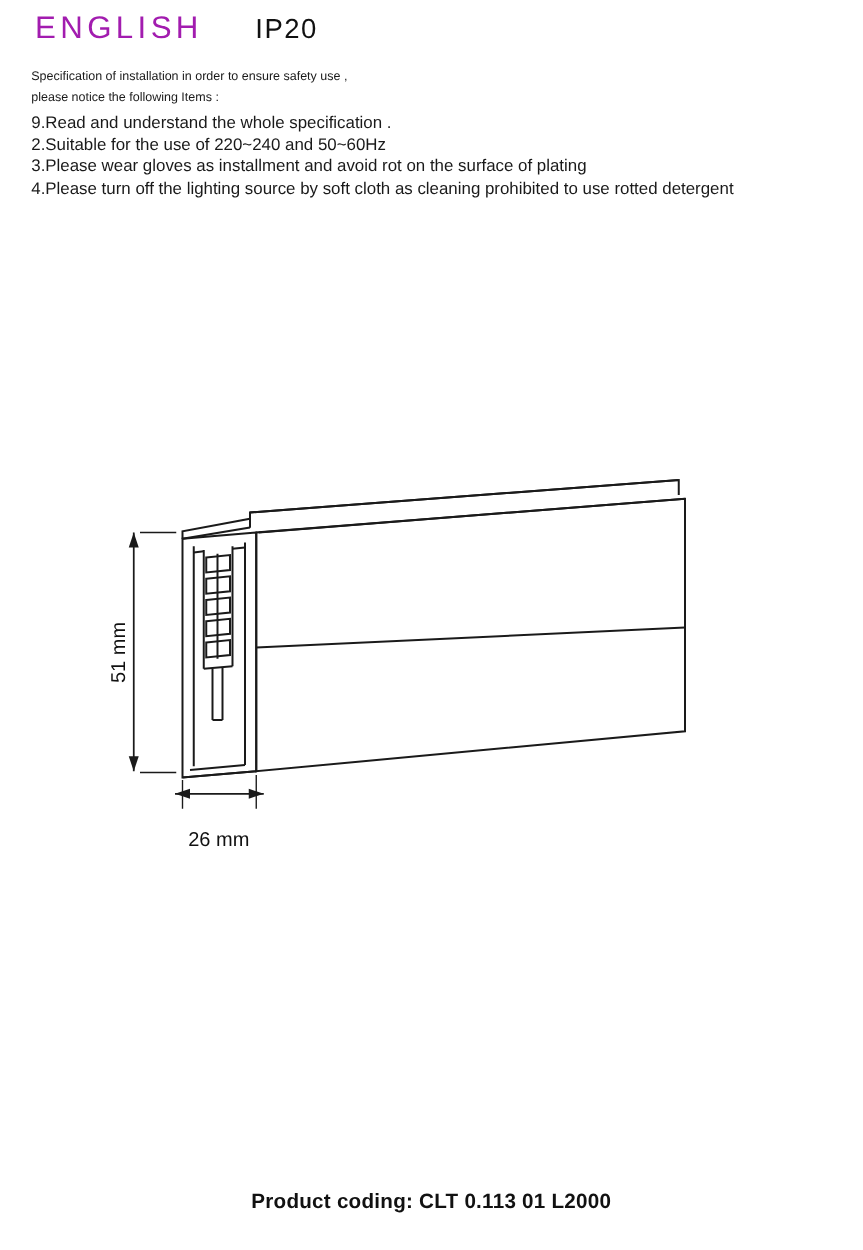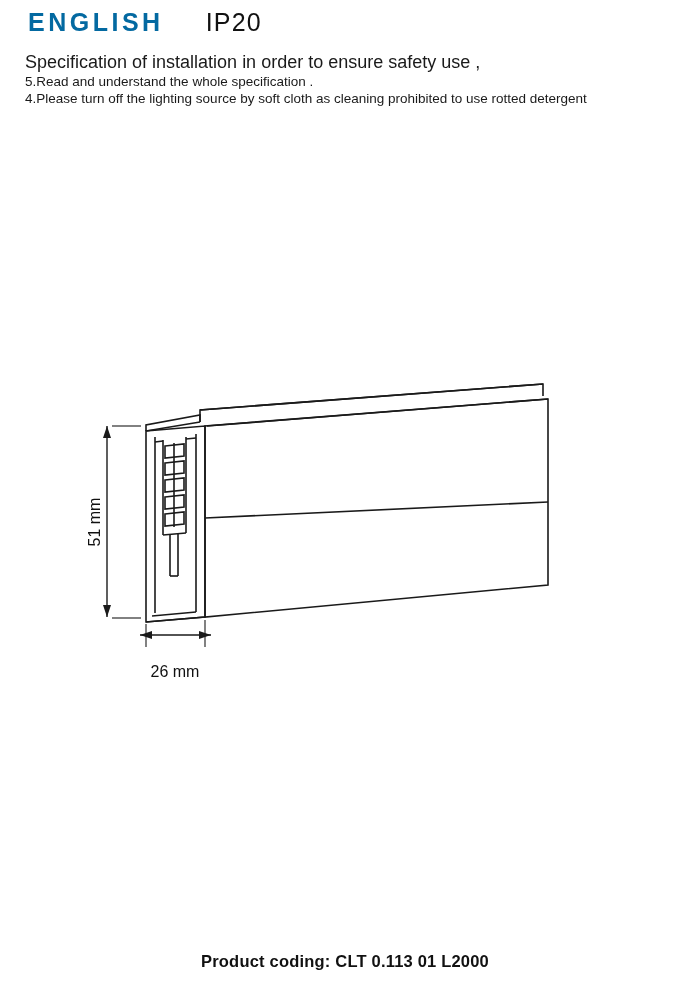--- a/index.html
+++ b/index.html
@@ -25,40 +25,40 @@
   .header {
     position: absolute;
     top: 8px;
     left: 28px;
     display: flex;
     align-items: baseline;
   }
   .header-lang {
     font-size: 25px;
     letter-spacing: 3.5px;
-    color: #0369a1;
-    font-weight: 700;
+    color: #a21caf;
+    font-weight: 400;
   }
   .header-ip {
-    font-size: 25px;
+    font-size: 22px;
     letter-spacing: 1.2px;
     color: #111;
     margin-left: 42px;
     font-weight: 400;
   }
 
   
   .spec {
     position: absolute;
     top: 54px;
     left: 25px;
     width: 650px;
   }
   .spec-lead {
-    font-size: 18px;
+    font-size: 10px;
     line-height: 16.5px;
     color: #1a1a1a;
   }
   .spec-list {
     margin: 2px 0 0 0;
     padding: 0;
     list-style: none;
   }
   .spec-list li {
     font-size: 13.5px;
@@ -104,22 +104,25 @@
 
 <div class="page">
 
   <div class="header">
     <span class="header-lang">ENGLISH</span>
     <span class="header-ip">IP20</span>
   </div>
 
   <div class="spec">
     <div class="spec-lead">Specification of installation in order to ensure safety use ,</div>
+    <div class="spec-lead">please notice the following Items :</div>
     <ul class="spec-list">
-      <li>5.Read and understand the whole specification .</li>
+      <li>9.Read and understand the whole specification .</li>
+      <li>2.Suitable for the use of 220~240 and 50~60Hz</li>
+      <li>3.Please wear gloves as installment and avoid rot on the surface of plating</li>
       <li>4.Please turn off the lighting source by soft cloth as cleaning prohibited to use rotted detergent</li>
     </ul>
   </div>
 
   <div class="drawing">
     <svg width="690" height="400" viewBox="0 0 690 400" xmlns="http://www.w3.org/2000/svg">
       <g fill="none" stroke="#1a1a1a" stroke-width="1.6" stroke-linejoin="miter" stroke-linecap="butt">
 
         <path d="M205 287 L205 96 L548 69 L548 255 Z"></path>
 

